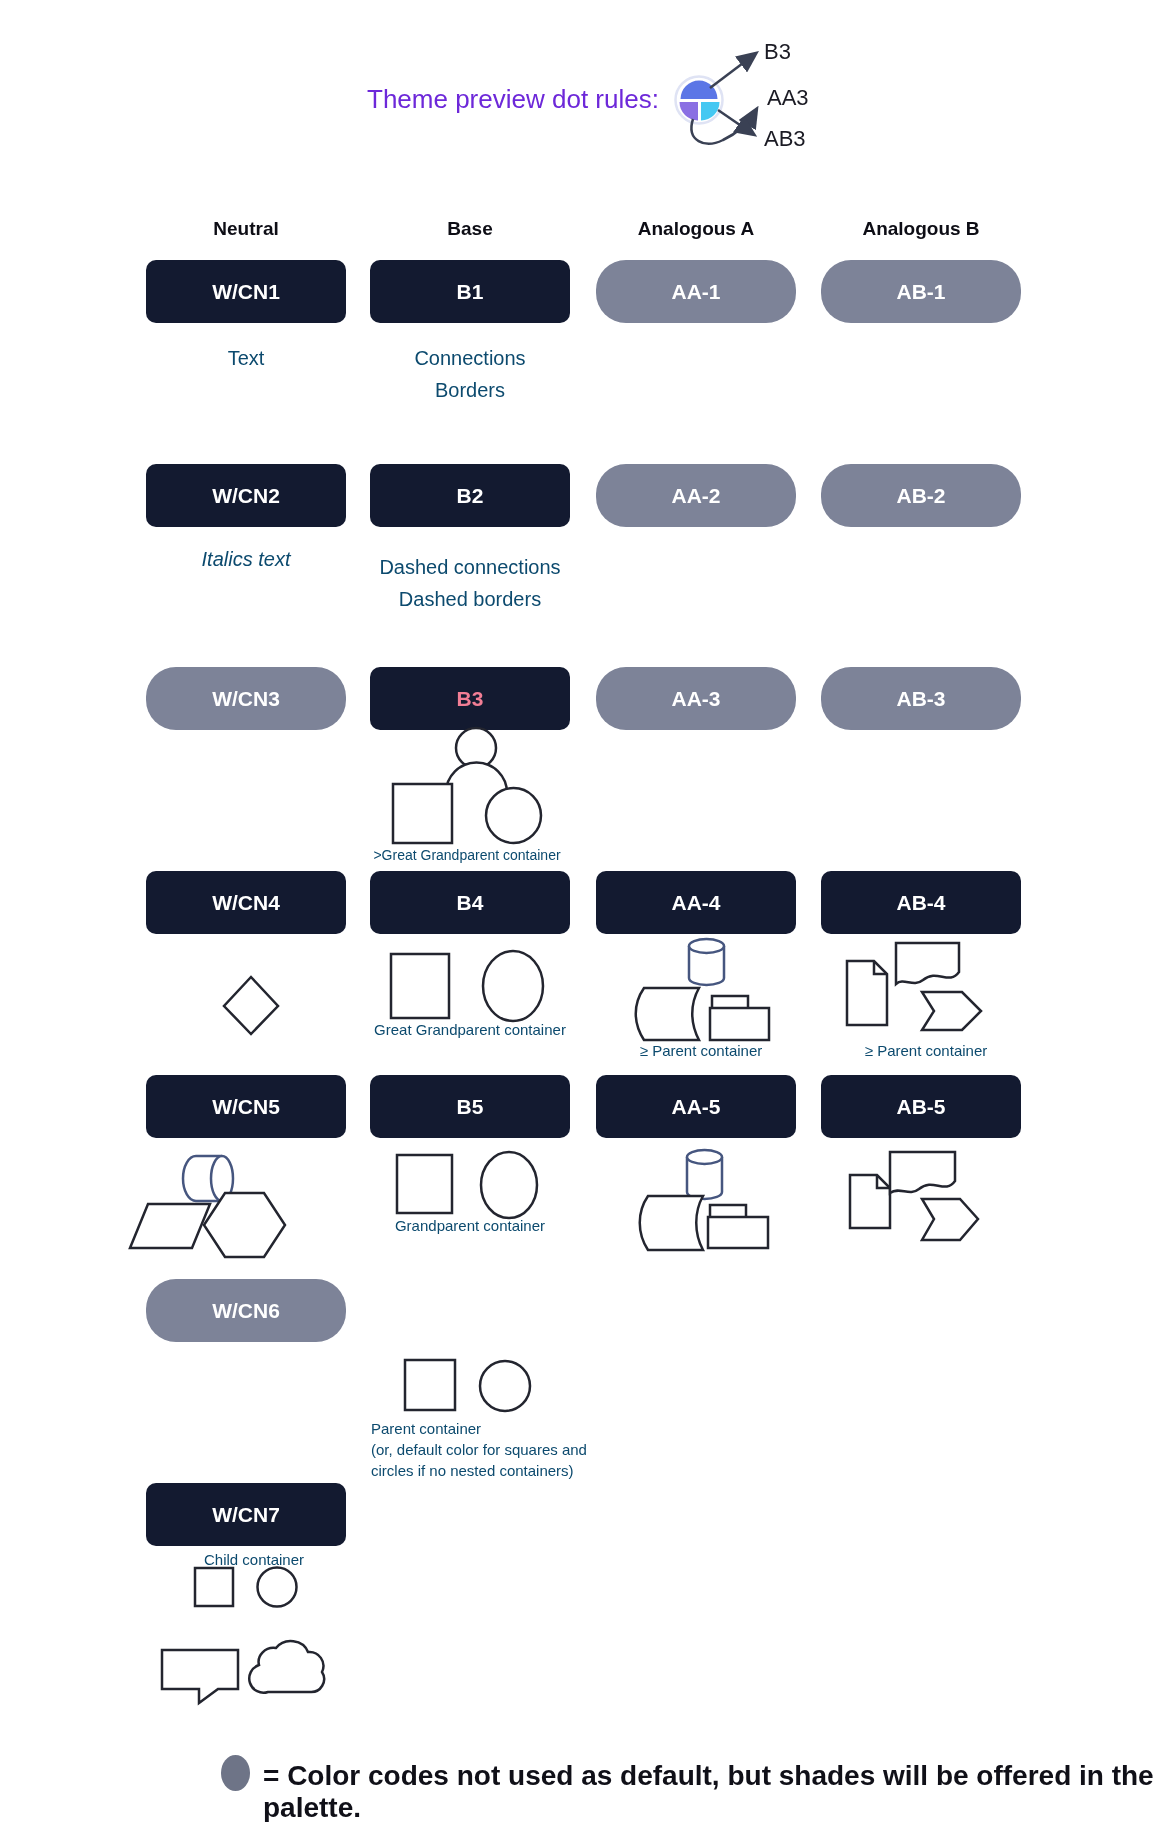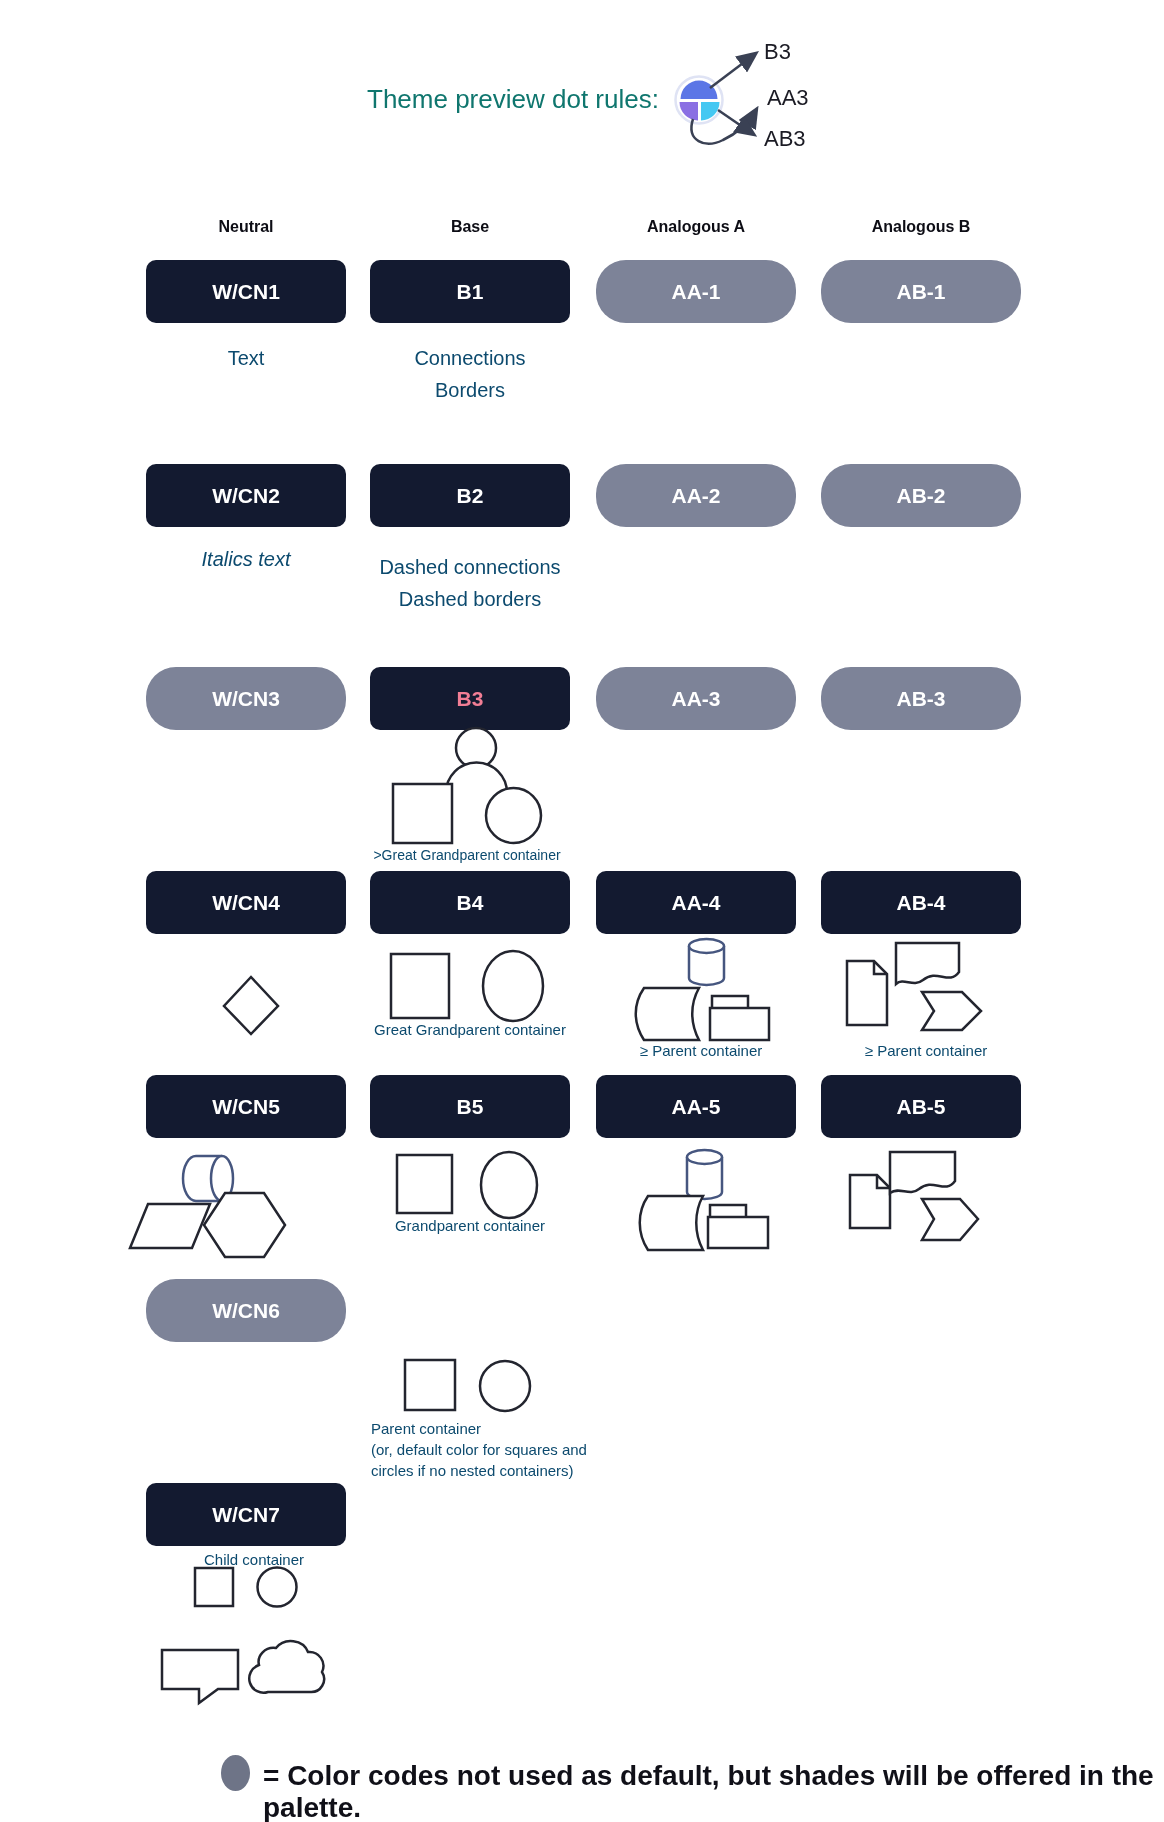--- a/index.html
+++ b/index.html
@@ -1,24 +1,24 @@
 <!DOCTYPE html>
 <html><head>
 <meta charset="utf-8">
 <style>
   html,body{margin:0;padding:0;background:#ffffff;}
   #canvas{position:relative;width:1164px;height:1822px;background:#ffffff;overflow:hidden;
           font-family:"Liberation Sans","DejaVu Sans",sans-serif;color:#16161f;}
   .abs{position:absolute;}
-  #title{left:367px;top:84px;font-size:26px;font-weight:400;color:#0f766e;}
+  #title{left:367px;top:84px;font-size:26px;font-weight:400;color:#6d28d9;}
   .dot-label{font-size:22px;font-weight:400;color:#1b1b24;}
   #lbl-b3{left:764px;top:39px;}
   #lbl-aa3{left:767px;top:85px;}
   #lbl-ab3{left:764px;top:126px;}
-  .hdr{top:218px;width:200px;text-align:center;font-weight:700;font-size:16px;color:#0d0d15;}
+  .hdr{top:218px;width:200px;text-align:center;font-weight:700;font-size:19px;color:#0d0d15;}
   .c1{left:146px;} .c2{left:370px;} .c3{left:596px;} .c4{left:821px;}
   .r1{top:260px;} .r2{top:464px;} .r3{top:667px;} .r4{top:871px;}
   .r5{top:1075px;} .r6{top:1279px;} .r7{top:1483px;}
   .pill{position:absolute;width:200px;height:63px;border-radius:10px;display:flex;
         align-items:center;justify-content:center;font-weight:700;font-size:21px;color:#ffffff;z-index:1;}
   .pill.dark{background:#131a30;}
   .pill.gray{background:#7d8398;border-radius:30px;}
   .pill.pink{color:#f27e95;}
   .cap{position:absolute;font-weight:400;color:#0c4a6e;z-index:3;}
   .cap.big{font-size:20px;line-height:32px;width:200px;text-align:center;}

